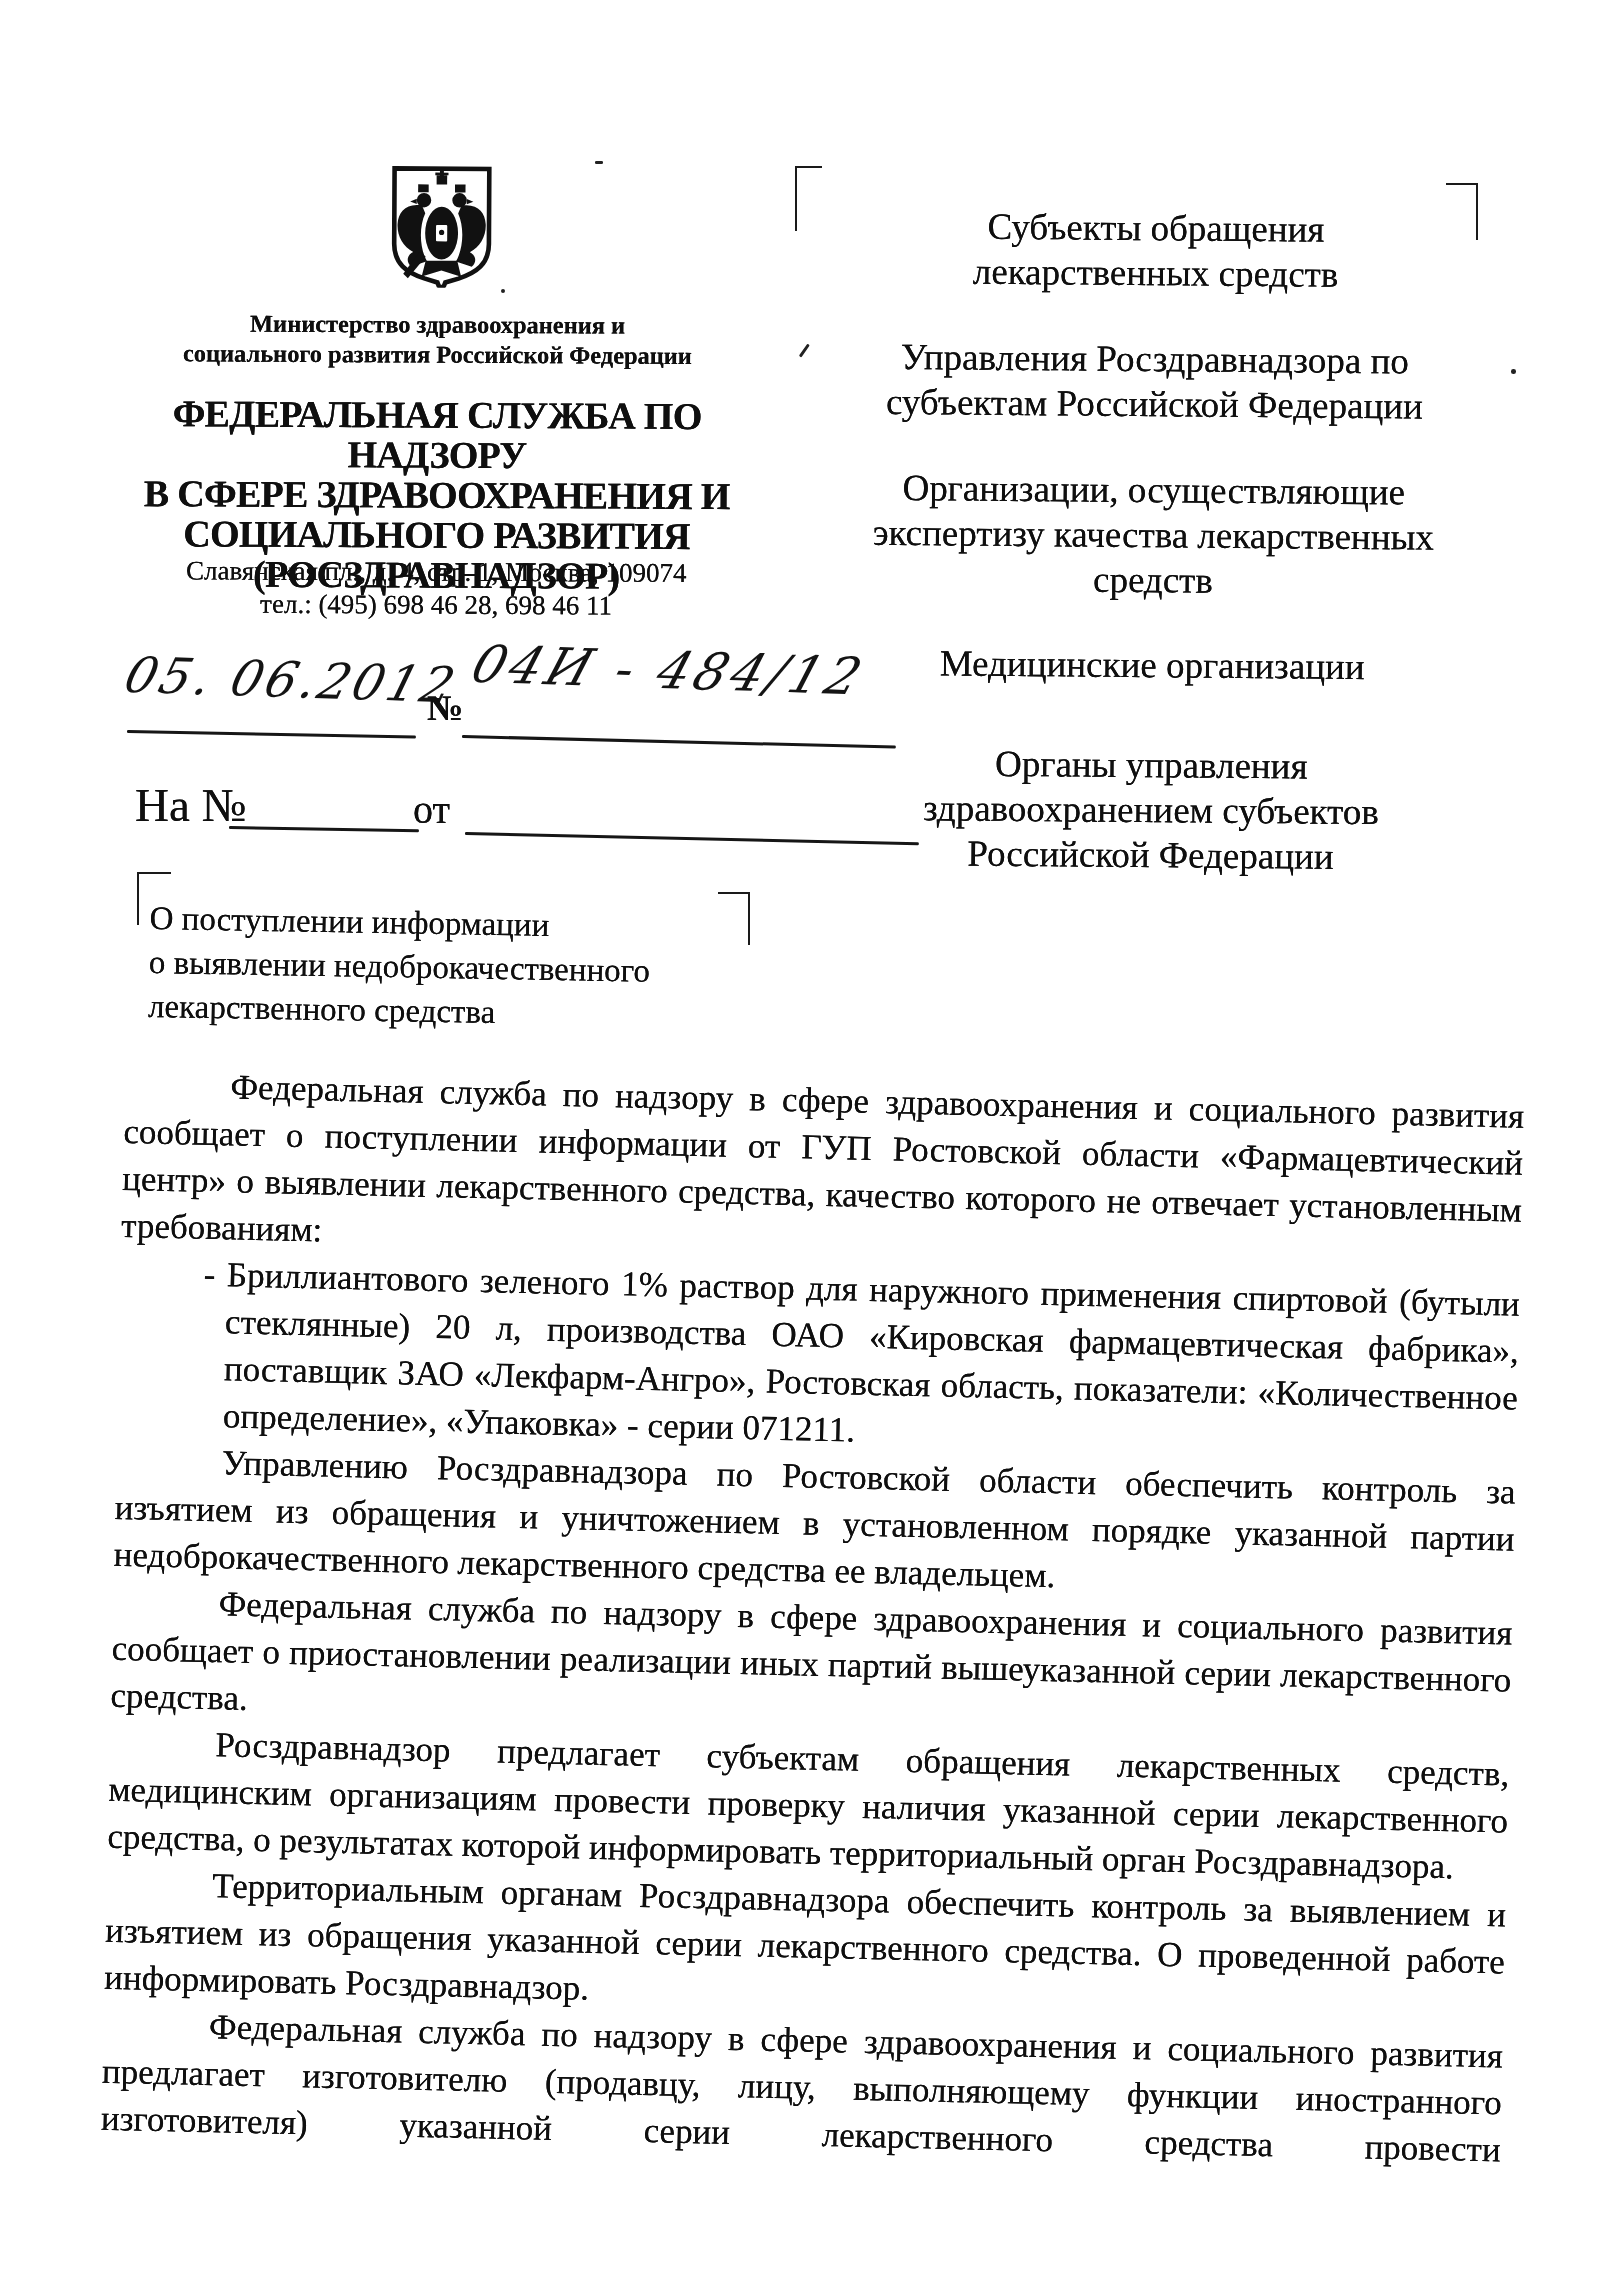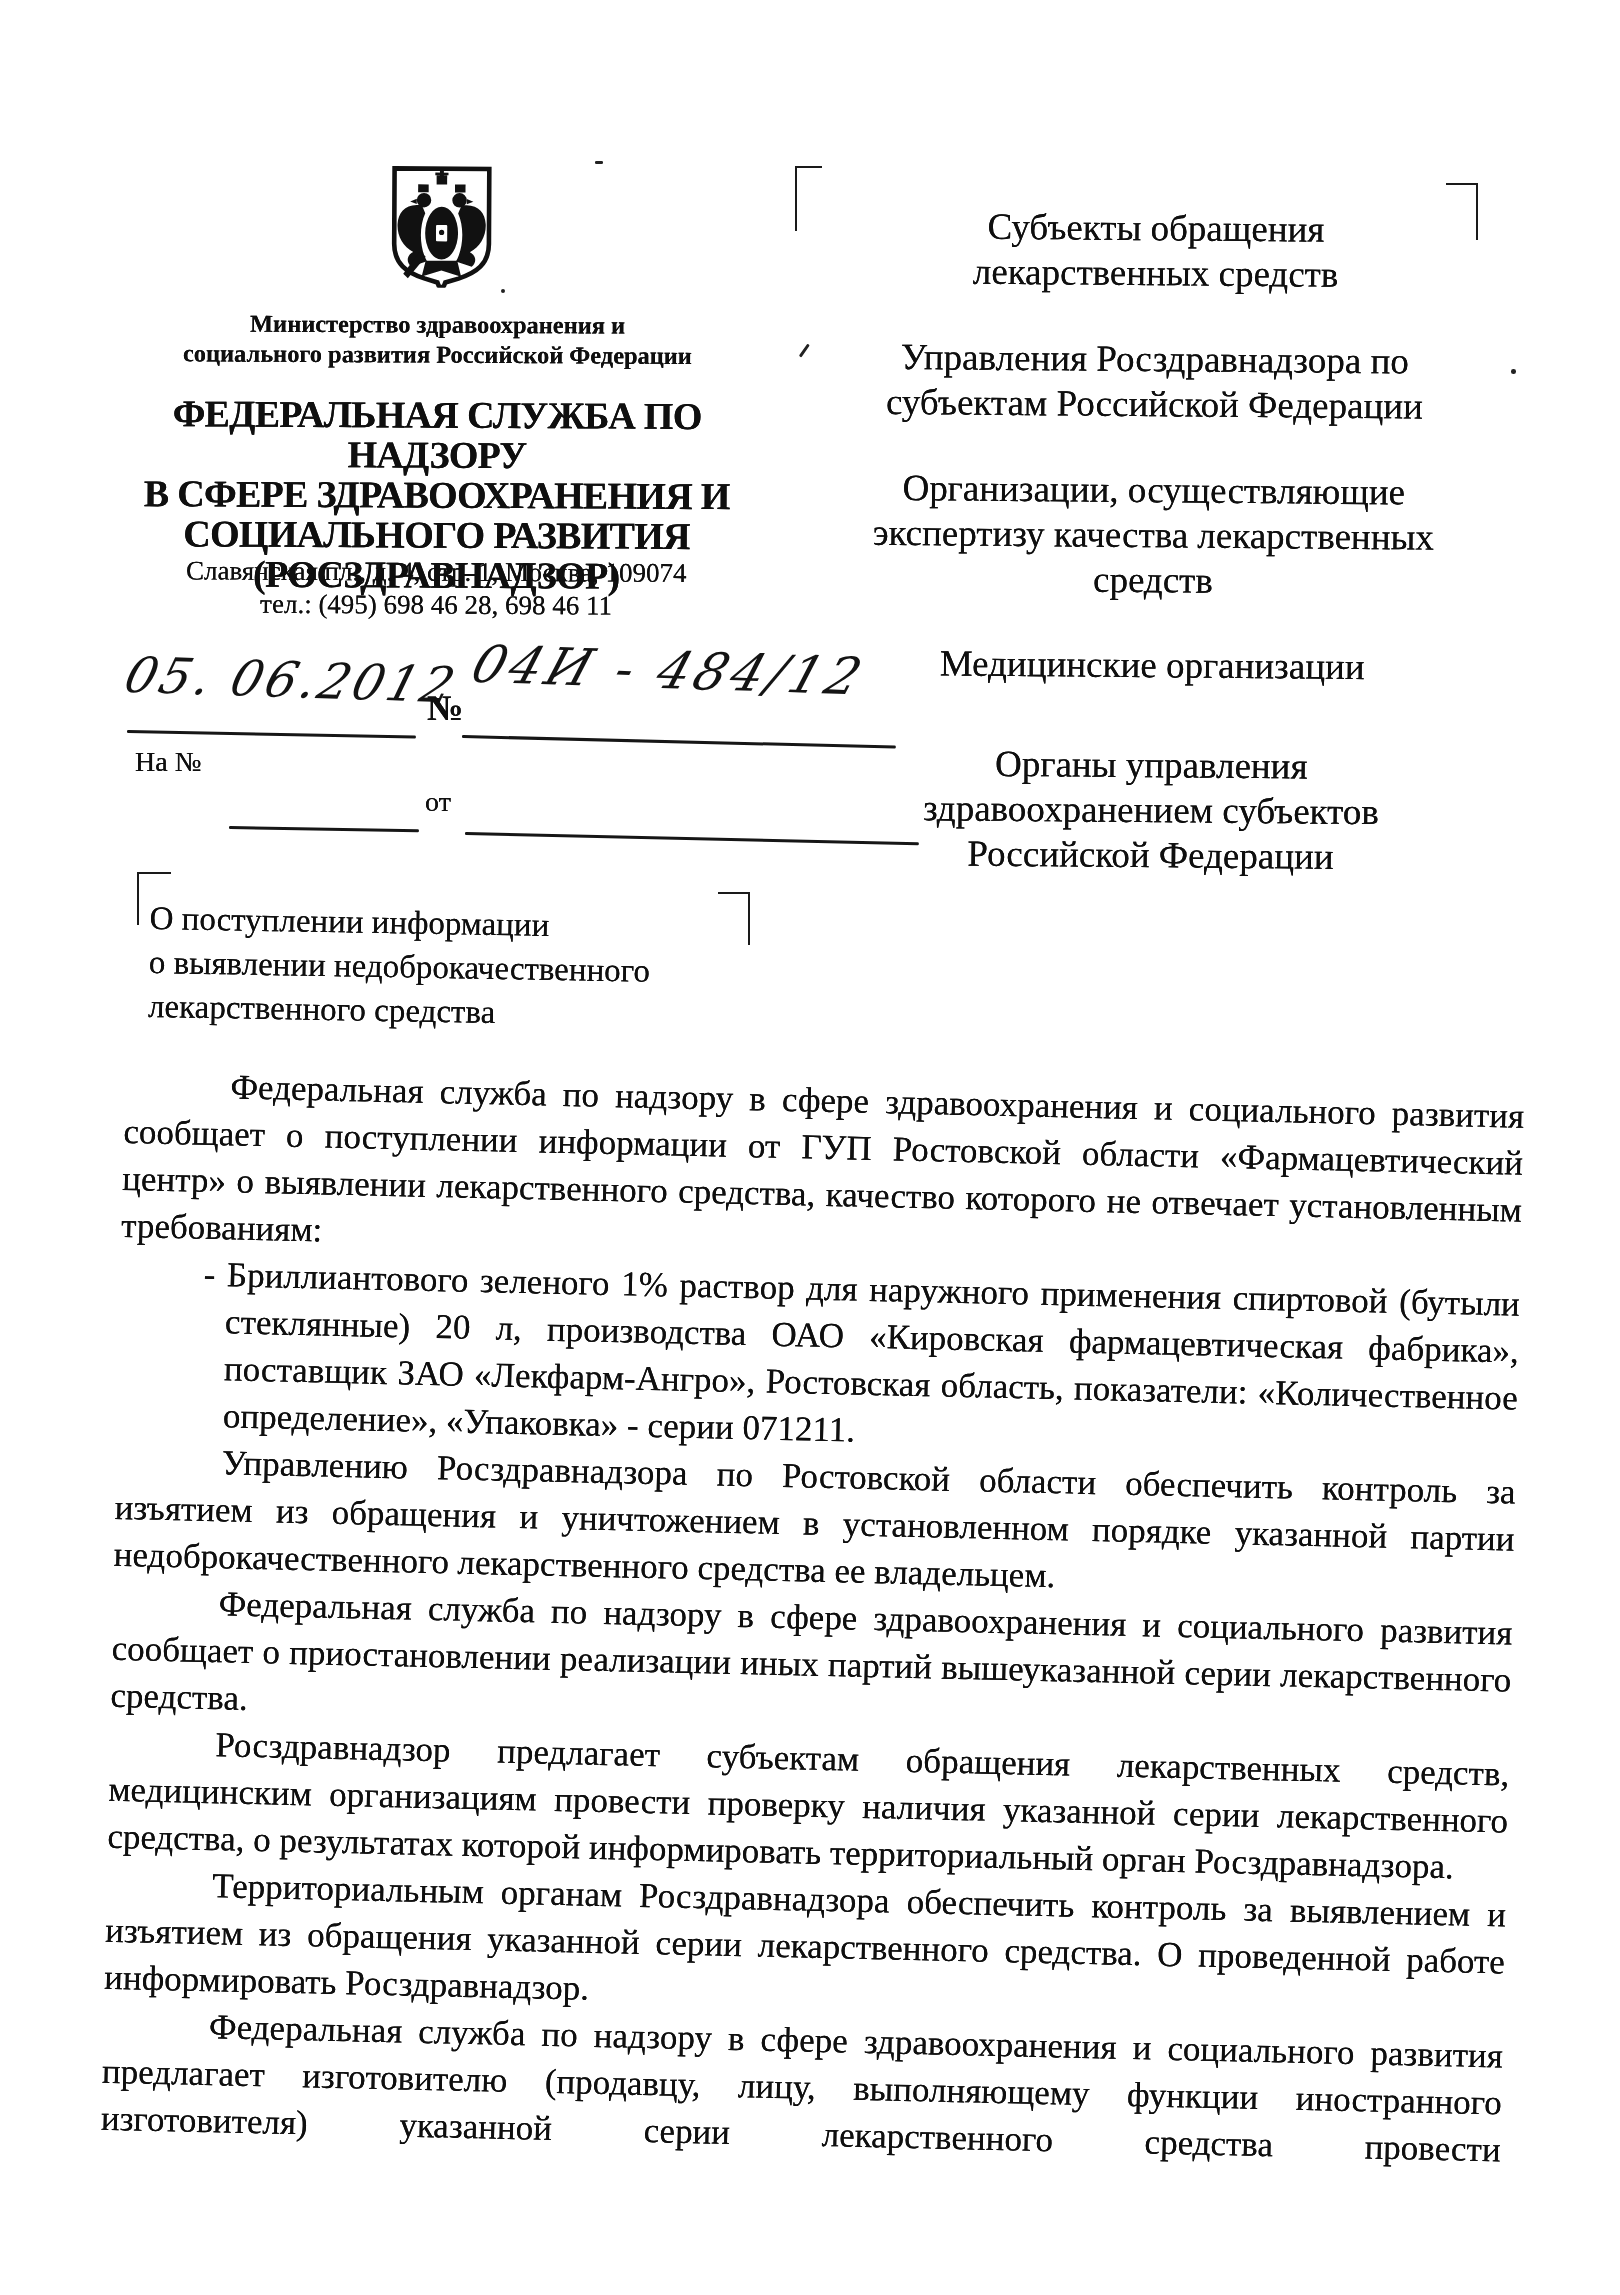--- a/index.html
+++ b/index.html
@@ -29,22 +29,22 @@
   .hand{font-family:"DejaVu Serif", serif;font-style:italic;color:#141414;}
   .hand-date{left:125px;top:652px;font-size:49px;letter-spacing:3.3px;
     transform:skewX(-14deg) rotate(1.8deg);}
   .num-sign{left:427px;top:687px;font-size:36px;font-weight:bold;text-shadow:0 0 0.3px currentColor;}
   .hand-number{left:472px;top:641px;font-size:51px;letter-spacing:4.6px;
     transform:skewX(-16deg) rotate(1.9deg);}
   .ink-line{background:#161616;height:3.3px;border-radius:1.3px;transform-origin:0 0;}
   .u-date{left:127px;top:730px;width:289px;transform:rotate(1.1deg);}
   .u-number{left:462px;top:735px;width:434px;transform:rotate(1.4deg);}
 
-  .reply-row{left:135px;top:746px;font-size:28px;text-shadow:0 0 0.3px currentColor;}
-  .reply-from{left:425px;top:786px;font-size:28px;text-shadow:0 0 0.3px currentColor;}
+  .reply-row{left:135px;top:778px;font-size:47px;text-shadow:0 0 0.3px currentColor;}
+  .reply-from{left:413px;top:786px;font-size:40px;text-shadow:0 0 0.3px currentColor;}
   .u-reply1{left:229px;top:826px;width:190px;height:2.6px;transform:rotate(1.0deg);}
   .u-reply2{left:465px;top:832px;width:454px;height:2.6px;transform:rotate(1.3deg);}
 
   
   .crop{width:30px;height:58px;border-top:2.6px solid #1a1a1a;}
   .crop.l{border-left:2.6px solid #1a1a1a;}
   .crop.r{border-right:2.6px solid #1a1a1a;}
   .crop-subj-l{left:137px;top:872px;width:32px;height:51px;}
   .crop-subj-r{left:718px;top:892px;height:51px;}
   .crop-addr-l{left:795px;top:166px;width:25px;height:63px;}

